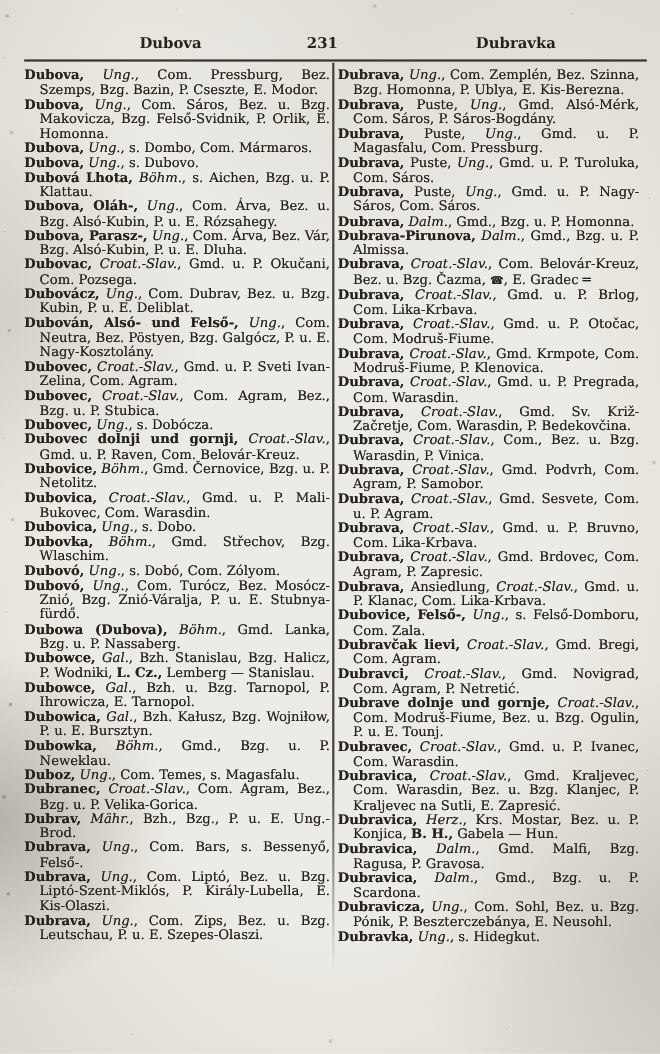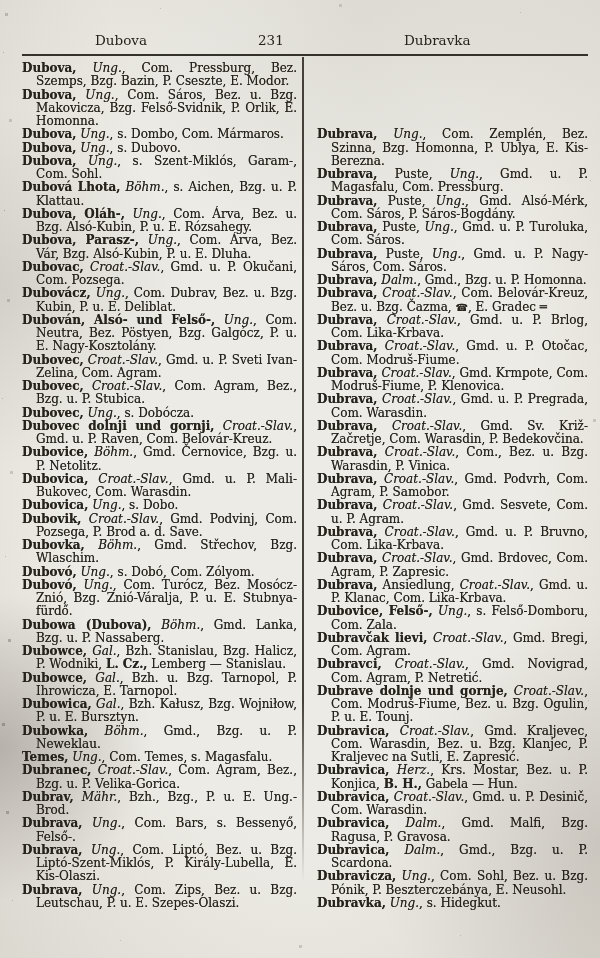--- a/index.html
+++ b/index.html
@@ -21,32 +21,32 @@
       11px 472px 0 1px rgba(70,64,56,.2), 5px 556px 0 0 rgba(70,64,56,.28),
       9px 640px 0 1px rgba(70,64,56,.3), 3px 724px 0 1px rgba(70,64,56,.33),
       7px 812px 0 1px rgba(70,64,56,.3), 12px 900px 0 0 rgba(70,64,56,.28),
       160px 8px 0 0 rgba(70,64,56,.22), 340px 5px 0 1px rgba(70,64,56,.18),
       520px 12px 0 0 rgba(70,64,56,.22), 590px 180px 0 0 rgba(70,64,56,.25),
       594px 420px 0 1px rgba(70,64,56,.2), 588px 700px 0 0 rgba(70,64,56,.25),
       300px 946px 0 1px rgba(70,64,56,.2), 120px 940px 0 0 rgba(70,64,56,.22),
       460px 935px 0 0 rgba(70,64,56,.22);
   }
   .hdr{position:absolute;top:32px;left:0;right:0;height:18px;font-size:13.5px;}
-  .hdr span{position:absolute;display:block;text-align:left;}
+  .hdr span{position:absolute;display:block;text-align:center;font-weight:bold;}
   .hdr .hl{left:95px;width:120px;}
   .hdr .hc{left:258px;width:70px;}
   .hdr .hr{left:404px;width:130px;}
   .rule{position:absolute;top:54px;left:22px;right:12px;height:2.2px;background:#35312b;}
   .divider{position:absolute;top:57px;left:302px;width:1.8px;height:825px;
     background:linear-gradient(#45403a 0%, #45403a 78%, rgba(69,64,58,0) 100%);}
-  .cols{position:absolute;top:62px;left:22px;right:12px;display:flex;align-items:flex-end;}
+  .cols{position:absolute;top:62px;left:22px;right:12px;display:flex;}
   .col{font-size:12px;line-height:13.25px;text-align:justify;
     text-shadow:0 0 .4px rgba(32,29,24,.65);}
   .col-left{width:278px;}
-  .col-right{width:274px;margin-left:20px;}
+  .col-right{width:274px;margin-left:7px;}
   .entry{margin:0;padding-left:14px;text-indent:-14px;}
   .bd{font-weight:bold;}
   .it{font-style:italic;}
   .sym{font-family:"DejaVu Sans", sans-serif;font-size:10px;}
 </style>
 </head>
 <body>
 
 <div class="speckles"></div>
 
@@ -58,74 +58,73 @@
 
 <div class="rule"></div>
 <div class="divider"></div>
 
 <div class="cols">
   <div class="col col-left">
       <p class="entry"><span class="bd">Dubova,</span><span class="it"> Ung.</span><span class="tx">, Com. Pressburg, Bez. Szemps, Bzg. Bazin, P. Cseszte, E. Modor.</span></p>
       <p class="entry"><span class="bd">Dubova,</span><span class="it"> Ung.</span><span class="tx">, Com. Sáros, Bez. u. Bzg. Makovicza, Bzg. Felső-Svidnik, P. Orlik, E. Homonna.</span></p>
       <p class="entry"><span class="bd">Dubova,</span><span class="it"> Ung.</span><span class="tx">, s. Dombo, Com. Mármaros.</span></p>
       <p class="entry"><span class="bd">Dubova,</span><span class="it"> Ung.</span><span class="tx">, s. Dubovo.</span></p>
-      <p class="entry"><span class="bd">Dubova,</span><span class="it"> Ung.</span><span class="tx">, s. Szent-Miklós, Garam-, Com. Sohl.</span></p>
       <p class="entry"><span class="bd">Dubová Lhota,</span><span class="it"> Böhm.</span><span class="tx">, s. Aichen, Bzg. u. P. Klattau.</span></p>
       <p class="entry"><span class="bd">Dubova, Oláh-,</span><span class="it"> Ung.</span><span class="tx">, Com. Árva, Bez. u. Bzg. Alsó-Kubin, P. u. E. Rózsahegy.</span></p>
       <p class="entry"><span class="bd">Dubova, Parasz-,</span><span class="it"> Ung.</span><span class="tx">, Com. Árva, Bez. Vár, Bzg. Alsó-Kubin, P. u. E. Dluha.</span></p>
       <p class="entry"><span class="bd">Dubovac,</span><span class="it"> Croat.-Slav.</span><span class="tx">, Gmd. u. P. Okučani, Com. Pozsega.</span></p>
       <p class="entry"><span class="bd">Dubovácz,</span><span class="it"> Ung.</span><span class="tx">, Com. Dubrav, Bez. u. Bzg. Kubin, P. u. E. Deliblat.</span></p>
       <p class="entry"><span class="bd">Dubován, Alsó- und Felső-,</span><span class="it"> Ung.</span><span class="tx">, Com. Neutra, Bez. Pöstyen, Bzg. Galgócz, P. u. E. Nagy-Kosztolány.</span></p>
       <p class="entry"><span class="bd">Dubovec,</span><span class="it"> Croat.-Slav.</span><span class="tx">, Gmd. u. P. Sveti Ivan-Zelina, Com. Agram.</span></p>
       <p class="entry"><span class="bd">Dubovec,</span><span class="it"> Croat.-Slav.</span><span class="tx">, Com. Agram, Bez., Bzg. u. P. Stubica.</span></p>
       <p class="entry"><span class="bd">Dubovec,</span><span class="it"> Ung.</span><span class="tx">, s. Dobócza.</span></p>
       <p class="entry"><span class="bd">Dubovec dolnji und gornji,</span><span class="it"> Croat.-Slav.</span><span class="tx">, Gmd. u. P. Raven, Com. Belovár-Kreuz.</span></p>
       <p class="entry"><span class="bd">Dubovice,</span><span class="it"> Böhm.</span><span class="tx">, Gmd. Černovice, Bzg. u. P. Netolitz.</span></p>
       <p class="entry"><span class="bd">Dubovica,</span><span class="it"> Croat.-Slav.</span><span class="tx">, Gmd. u. P. Mali-Bukovec, Com. Warasdin.</span></p>
       <p class="entry"><span class="bd">Dubovica,</span><span class="it"> Ung.</span><span class="tx">, s. Dobo.</span></p>
-      <p class="entry"><span class="bd">Dubovik,</span><span class="it"> Croat.-Slav.</span><span class="tx">, Gmd. Podvinj, Com. Pozsega, P. Brod a. d. Save.</span></p>
       <p class="entry"><span class="bd">Dubovka,</span><span class="it"> Böhm.</span><span class="tx">, Gmd. Střechov, Bzg. Wlaschim.</span></p>
       <p class="entry"><span class="bd">Dubovó,</span><span class="it"> Ung.</span><span class="tx">, s. Dobó, Com. Zólyom.</span></p>
       <p class="entry"><span class="bd">Dubovó,</span><span class="it"> Ung.</span><span class="tx">, Com. Turócz, Bez. Mosócz-Znió, Bzg. Znió-Váralja, P. u. E. Stubnya-fürdő.</span></p>
       <p class="entry"><span class="bd">Dubowa (Dubova),</span><span class="it"> Böhm.</span><span class="tx">, Gmd. Lanka, Bzg. u. P. Nassaberg.</span></p>
       <p class="entry"><span class="bd">Dubowce,</span><span class="it"> Gal.</span><span class="tx">, Bzh. Stanislau, Bzg. Halicz, P. Wodniki, </span><span class="bd">L. Cz.,</span><span class="tx"> Lemberg — Stanislau.</span></p>
       <p class="entry"><span class="bd">Dubowce,</span><span class="it"> Gal.</span><span class="tx">, Bzh. u. Bzg. Tarnopol, P. Ihrowicza, E. Tarnopol.</span></p>
       <p class="entry"><span class="bd">Dubowica,</span><span class="it"> Gal.</span><span class="tx">, Bzh. Kałusz, Bzg. Wojniłow, P. u. E. Bursztyn.</span></p>
       <p class="entry"><span class="bd">Dubowka,</span><span class="it"> Böhm.</span><span class="tx">, Gmd., Bzg. u. P. Neweklau.</span></p>
-      <p class="entry"><span class="bd">Temes,</span><span class="it"> Ung.</span><span class="tx">, Com. Temes, s. Magasfalu.</span></p>
+      <p class="entry"><span class="bd">Duboz,</span><span class="it"> Ung.</span><span class="tx">, Com. Temes, s. Magasfalu.</span></p>
       <p class="entry"><span class="bd">Dubranec,</span><span class="it"> Croat.-Slav.</span><span class="tx">, Com. Agram, Bez., Bzg. u. P. Velika-Gorica.</span></p>
       <p class="entry"><span class="bd">Dubrav,</span><span class="it"> Mähr.</span><span class="tx">, Bzh., Bzg., P. u. E. Ung.-Brod.</span></p>
       <p class="entry"><span class="bd">Dubrava,</span><span class="it"> Ung.</span><span class="tx">, Com. Bars, s. Bessenyő, Felső-.</span></p>
       <p class="entry"><span class="bd">Dubrava,</span><span class="it"> Ung.</span><span class="tx">, Com. Liptó, Bez. u. Bzg. Liptó-Szent-Miklós, P. Király-Lubella, E. Kis-Olaszi.</span></p>
       <p class="entry"><span class="bd">Dubrava,</span><span class="it"> Ung.</span><span class="tx">, Com. Zips, Bez. u. Bzg. Leutschau, P. u. E. Szepes-Olaszi.</span></p>
     </div>
   <div class="col col-right">
       <p class="entry"><span class="bd">Dubrava,</span><span class="it"> Ung.</span><span class="tx">, Com. Zemplén, Bez. Szinna, Bzg. Homonna, P. Ublya, E. Kis-Berezna.</span></p>
+      <p class="entry"><span class="bd">Dubrava,</span><span class="tx"> Puste, </span><span class="it">Ung.</span><span class="tx">, Gmd. Alsó-Mérk, Com. Sáros, P. Sáros-Bogdány.</span></p>
       <p class="entry"><span class="bd">Dubrava,</span><span class="tx"> Puste, </span><span class="it">Ung.</span><span class="tx">, Gmd. u. P. Magasfalu, Com. Pressburg.</span></p>
-      <p class="entry"><span class="bd">Dubrava,</span><span class="tx"> Puste, </span><span class="it">Ung.</span><span class="tx">, Gmd. Alsó-Mérk, Com. Sáros, P. Sáros-Bogdány.</span></p>
       <p class="entry"><span class="bd">Dubrava,</span><span class="tx"> Puste, </span><span class="it">Ung.</span><span class="tx">, Gmd. u. P. Turoluka, Com. Sáros.</span></p>
       <p class="entry"><span class="bd">Dubrava,</span><span class="tx"> Puste, </span><span class="it">Ung.</span><span class="tx">, Gmd. u. P. Nagy-Sáros, Com. Sáros.</span></p>
       <p class="entry"><span class="bd">Dubrava,</span><span class="it"> Dalm.</span><span class="tx">, Gmd., Bzg. u. P. Homonna.</span></p>
+      <p class="entry"><span class="bd">Dubrava-Pirunova,</span><span class="it"> Dalm.</span><span class="tx">, Gmd., Bzg. u. P. Almissa.</span></p>
       <p class="entry"><span class="bd">Dubrava,</span><span class="it"> Croat.-Slav.</span><span class="tx">, Com. Belovár-Kreuz, Bez. u. Bzg. Čazma, </span><span class="sym">☎</span><span class="tx">, E. Gradec ═</span></p>
       <p class="entry"><span class="bd">Dubrava,</span><span class="it"> Croat.-Slav.</span><span class="tx">, Gmd. u. P. Brlog, Com. Lika-Krbava.</span></p>
       <p class="entry"><span class="bd">Dubrava,</span><span class="it"> Croat.-Slav.</span><span class="tx">, Gmd. u. P. Otočac, Com. Modruš-Fiume.</span></p>
       <p class="entry"><span class="bd">Dubrava,</span><span class="it"> Croat.-Slav.</span><span class="tx">, Gmd. Krmpote, Com. Modruš-Fiume, P. Klenovica.</span></p>
       <p class="entry"><span class="bd">Dubrava,</span><span class="it"> Croat.-Slav.</span><span class="tx">, Gmd. u. P. Pregrada, Com. Warasdin.</span></p>
       <p class="entry"><span class="bd">Dubrava,</span><span class="it"> Croat.-Slav.</span><span class="tx">, Gmd. Sv. Križ-Začretje, Com. Warasdin, P. Bedekovčina.</span></p>
       <p class="entry"><span class="bd">Dubrava,</span><span class="it"> Croat.-Slav.</span><span class="tx">, Com., Bez. u. Bzg. Warasdin, P. Vinica.</span></p>
       <p class="entry"><span class="bd">Dubrava,</span><span class="it"> Croat.-Slav.</span><span class="tx">, Gmd. Podvrh, Com. Agram, P. Samobor.</span></p>
       <p class="entry"><span class="bd">Dubrava,</span><span class="it"> Croat.-Slav.</span><span class="tx">, Gmd. Sesvete, Com. u. P. Agram.</span></p>
       <p class="entry"><span class="bd">Dubrava,</span><span class="it"> Croat.-Slav.</span><span class="tx">, Gmd. u. P. Bruvno, Com. Lika-Krbava.</span></p>
       <p class="entry"><span class="bd">Dubrava,</span><span class="it"> Croat.-Slav.</span><span class="tx">, Gmd. Brdovec, Com. Agram, P. Zapresic.</span></p>
       <p class="entry"><span class="bd">Dubrava,</span><span class="tx"> Ansiedlung, </span><span class="it">Croat.-Slav.</span><span class="tx">, Gmd. u. P. Klanac, Com. Lika-Krbava.</span></p>
       <p class="entry"><span class="bd">Dubovice, Felső-,</span><span class="it"> Ung.</span><span class="tx">, s. Felső-Domboru, Com. Zala.</span></p>
       <p class="entry"><span class="bd">Dubravčak lievi,</span><span class="it"> Croat.-Slav.</span><span class="tx">, Gmd. Bregi, Com. Agram.</span></p>
       <p class="entry"><span class="bd">Dubravci,</span><span class="it"> Croat.-Slav.</span><span class="tx">, Gmd. Novigrad, Com. Agram, P. Netretić.</span></p>
       <p class="entry"><span class="bd">Dubrave dolnje und gornje,</span><span class="it"> Croat.-Slav.</span><span class="tx">, Com. Modruš-Fiume, Bez. u. Bzg. Ogulin, P. u. E. Tounj.</span></p>
+      <p class="entry"><span class="bd">Dubravec,</span><span class="it"> Croat.-Slav.</span><span class="tx">, Gmd. u. P. Ivanec, Com. Warasdin.</span></p>
       <p class="entry"><span class="bd">Dubravica,</span><span class="it"> Croat.-Slav.</span><span class="tx">, Gmd. Kraljevec, Com. Warasdin, Bez. u. Bzg. Klanjec, P. Kraljevec na Sutli, E. Zapresić.</span></p>
       <p class="entry"><span class="bd">Dubravica,</span><span class="it"> Herz.</span><span class="tx">, Krs. Mostar, Bez. u. P. Konjica, </span><span class="bd">B. H.,</span><span class="tx"> Gabela — Hun.</span></p>
-      <p class="entry"><span class="bd">Dubravica,</span><span class="it"> Croat.-Slav.</span><span class="tx">, Gmd. u. P. Desinič, Com. Warasdin.</span></p>
       <p class="entry"><span class="bd">Dubravica,</span><span class="it"> Dalm.</span><span class="tx">, Gmd. Malfi, Bzg. Ragusa, P. Gravosa.</span></p>
       <p class="entry"><span class="bd">Dubravica,</span><span class="it"> Dalm.</span><span class="tx">, Gmd., Bzg. u. P. Scardona.</span></p>
       <p class="entry"><span class="bd">Dubravicza,</span><span class="it"> Ung.</span><span class="tx">, Com. Sohl, Bez. u. Bzg. Pónik, P. Beszterczebánya, E. Neusohl.</span></p>
       <p class="entry"><span class="bd">Dubravka,</span><span class="it"> Ung.</span><span class="tx">, s. Hidegkut.</span></p>
     </div>
 </div>
 
 </body></html>

